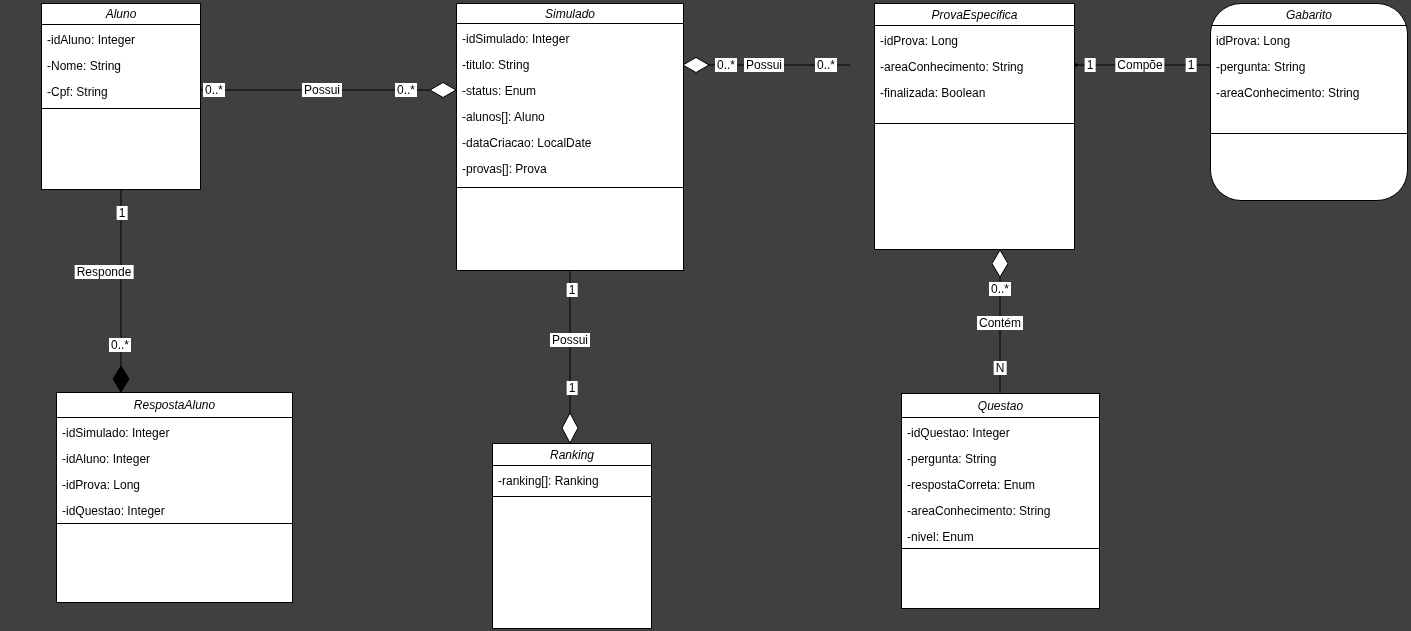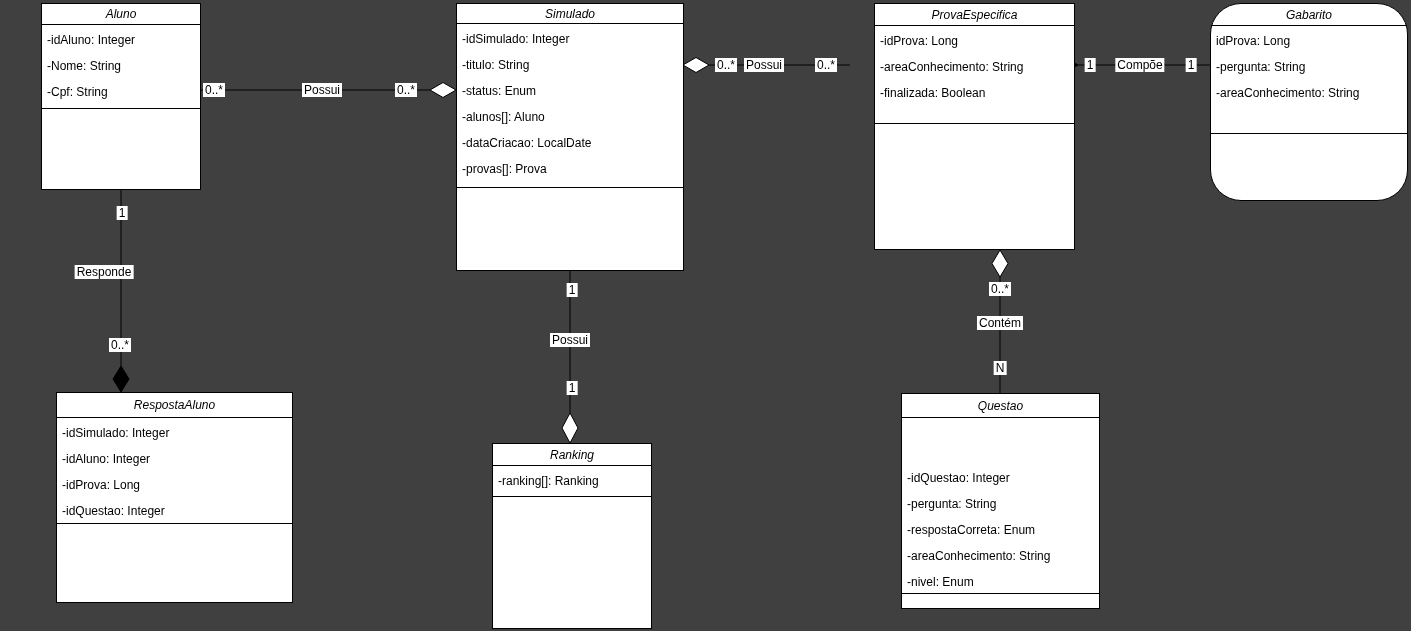--- a/index.html
+++ b/index.html
@@ -147,21 +147,21 @@
   </div>
 
   <div class="uml-class" style="left:492px; top:443px; width:160px; height:186px;">
     <div class="uml-title" style="height:22px">Ranking</div>
     <div class="uml-attrs" style="height:31px">
       <div class="uml-attr">-ranking[]: Ranking</div>
     </div>
     <div class="uml-empty"></div>
   </div>
 
-  <div class="uml-class" style="left:901px; top:393px; width:199px; height:216px;gap:45px;">
+  <div class="uml-class" style="left:901px; top:393px; width:199px; height:216px;">
     <div class="uml-title" style="height:24px">Questao</div>
     <div class="uml-attrs" style="height:131px">
       <div class="uml-attr">-idQuestao: Integer</div>
       <div class="uml-attr">-pergunta: String</div>
       <div class="uml-attr">-respostaCorreta: Enum</div>
       <div class="uml-attr">-areaConhecimento: String</div>
       <div class="uml-attr">-nivel: Enum</div>
     </div>
     <div class="uml-empty"></div>
   </div>

